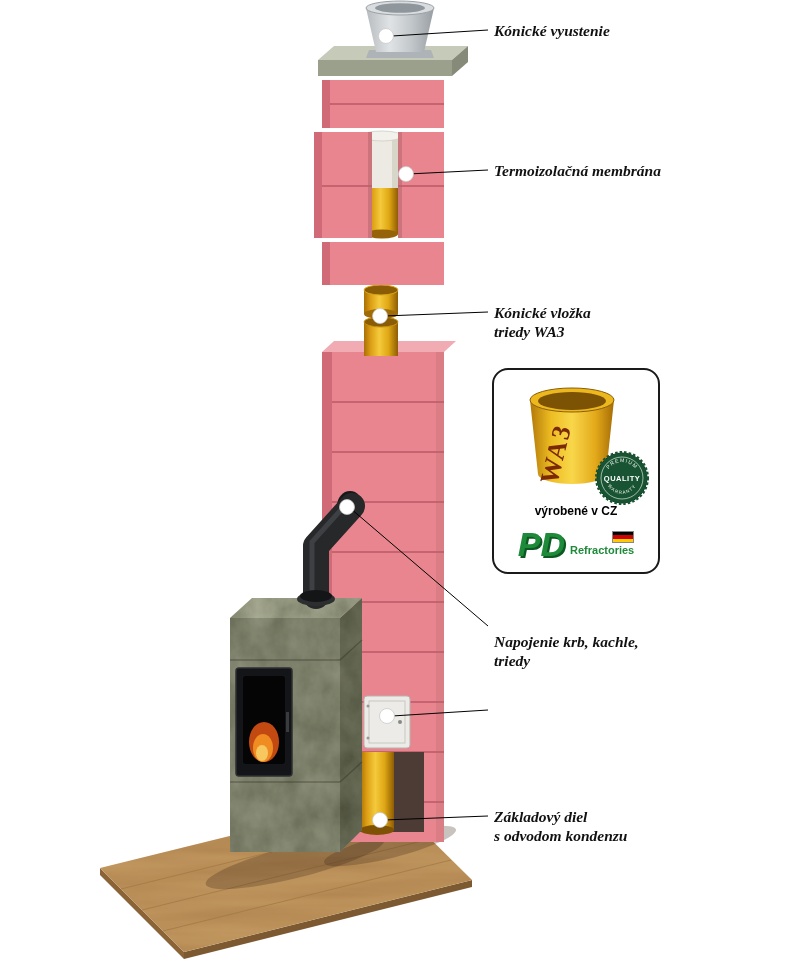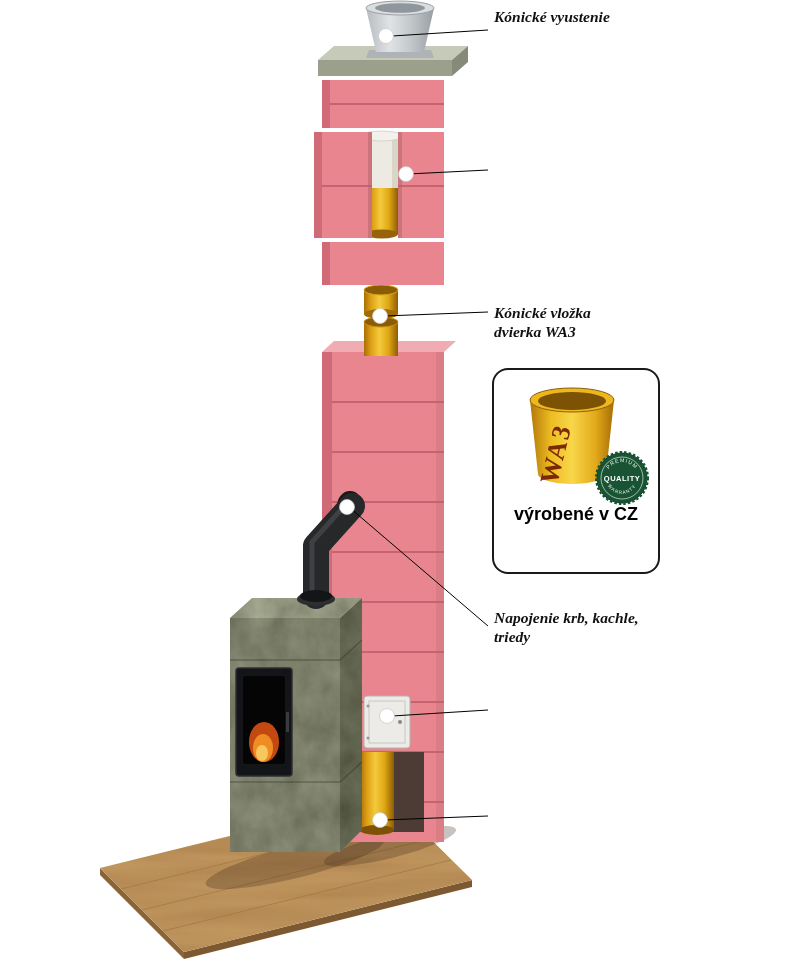--- a/index.html
+++ b/index.html
@@ -10,21 +10,21 @@
 
   .callout { position:absolute; font-style:italic; font-weight:bold;
              font-size:15.5px; line-height:19px; color:#111; white-space:nowrap; }
   .callout span { display:block; }
 
   .infobox { position:absolute; left:492px; top:368px; width:168px; height:206px;
              border:2px solid #1a1a1a; border-radius:16px; background:#fff; }
   .infobox svg { position:absolute; left:0; top:4px; }
   .origin { position:absolute; top:134px; width:100%; text-align:center;
             font-family:"Liberation Sans", sans-serif; font-weight:bold;
-            font-size:18px; color:#000; }
+            font-size:12px; color:#000; }
   .brandrow { position:absolute; top:156px; width:100%; display:flex;
               justify-content:center; align-items:flex-start; gap:5px; }
   .brand-pd { font-family:"Liberation Sans", sans-serif; font-size:34px; line-height:36px;
               font-weight:800; font-style:italic; color:#1e8a3a;
               text-shadow:2px 2px 0 #0c5a22; }
   .brand-right { display:flex; flex-direction:column; align-items:flex-end; padding-top:5px; }
   .flag { width:22px; height:12px; display:flex; flex-direction:column; border:0.5px solid #888; }
   .flag div { flex:1; }
   .f-black { background:#000; } .f-red { background:#d00000; } .f-gold { background:#ffce00; }
   .brand-sub { font-family:"Liberation Sans", sans-serif; font-size:11px; font-weight:bold;
@@ -191,30 +191,37 @@
   <g fill="#ffffff" stroke="#c8c8c8" stroke-width="0.75">
     <circle cx="386" cy="36" r="7.5"></circle>
     <circle cx="406" cy="174" r="7.5"></circle>
     <circle cx="380" cy="316" r="7.5"></circle>
     <circle cx="347" cy="507" r="7.5"></circle>
     <circle cx="387" cy="716" r="7.5"></circle>
     <circle cx="380" cy="820" r="7.5"></circle>
   </g>
 </svg>
 
-<div class="callout" style="left:494px; top:7px;">
+<div class="callout" style="left:494px; top:21px;">
   <span>Kónické vyustenie</span>
+</div>
+<div class="callout" style="left:494px; top:161px;">
+  <span>Termoizolačná membrána</span>
 </div>
 <div class="callout" style="left:494px; top:303px;">
   <span>Kónické vložka</span>
-  <span>dvierka WA3</span>
-</div>
-<div class="callout" style="left:494px; top:608px;">
+  <span>triedy WA3</span>
+</div>
+<div class="callout" style="left:494px; top:632px;">
   <span>Napojenie krb, kachle,</span>
   <span>triedy</span>
+</div>
+<div class="callout" style="left:494px; top:807px;">
+  <span>Základový diel</span>
+  <span>s odvodom kondenzu</span>
 </div>
 
 <div class="infobox">
   <svg width="168" height="132" viewBox="0 0 168 132">
     <defs>
       <linearGradient id="cylG" x1="0" y1="0" x2="1" y2="0">
         <stop offset="0" stop-color="#b27708"></stop>
             <stop offset="0.25" stop-color="#edbd22"></stop>
         <stop offset="0.5" stop-color="#f8d74a"></stop>
             <stop offset="0.78" stop-color="#e3a91a"></stop>
@@ -236,15 +243,26 @@
       <text font-family="Liberation Sans, sans-serif" font-size="5.2" letter-spacing="1" fill="#e6efe6">
         <textPath href="#sealTopArc" startOffset="50%" text-anchor="middle">PREMIUM</textPath>
       </text>
       <text y="3" text-anchor="middle" font-family="Liberation Sans, sans-serif" font-size="7.5" font-weight="bold" letter-spacing="0.5" fill="#ffffff">QUALITY</text>
       <text font-family="Liberation Sans, sans-serif" font-size="4.6" letter-spacing="1" fill="#e6efe6">
         <textPath href="#sealBotArc" startOffset="50%" text-anchor="middle">WARRANTY</textPath>
       </text>
     </g>
   </svg>
   <div class="origin">výrobené v CZ</div>
+  <div class="brandrow">
+    <span class="brand-pd">PD</span>
+    <span class="brand-right">
+      <span class="flag">
+        <div class="f-black"></div>
+            <div class="f-red"></div>
+            <div class="f-gold"></div>
+      </span>
+      <span class="brand-sub">Refractories</span>
+    </span>
+  </div>
 </div>
 
 </div>
 
 </body></html>

